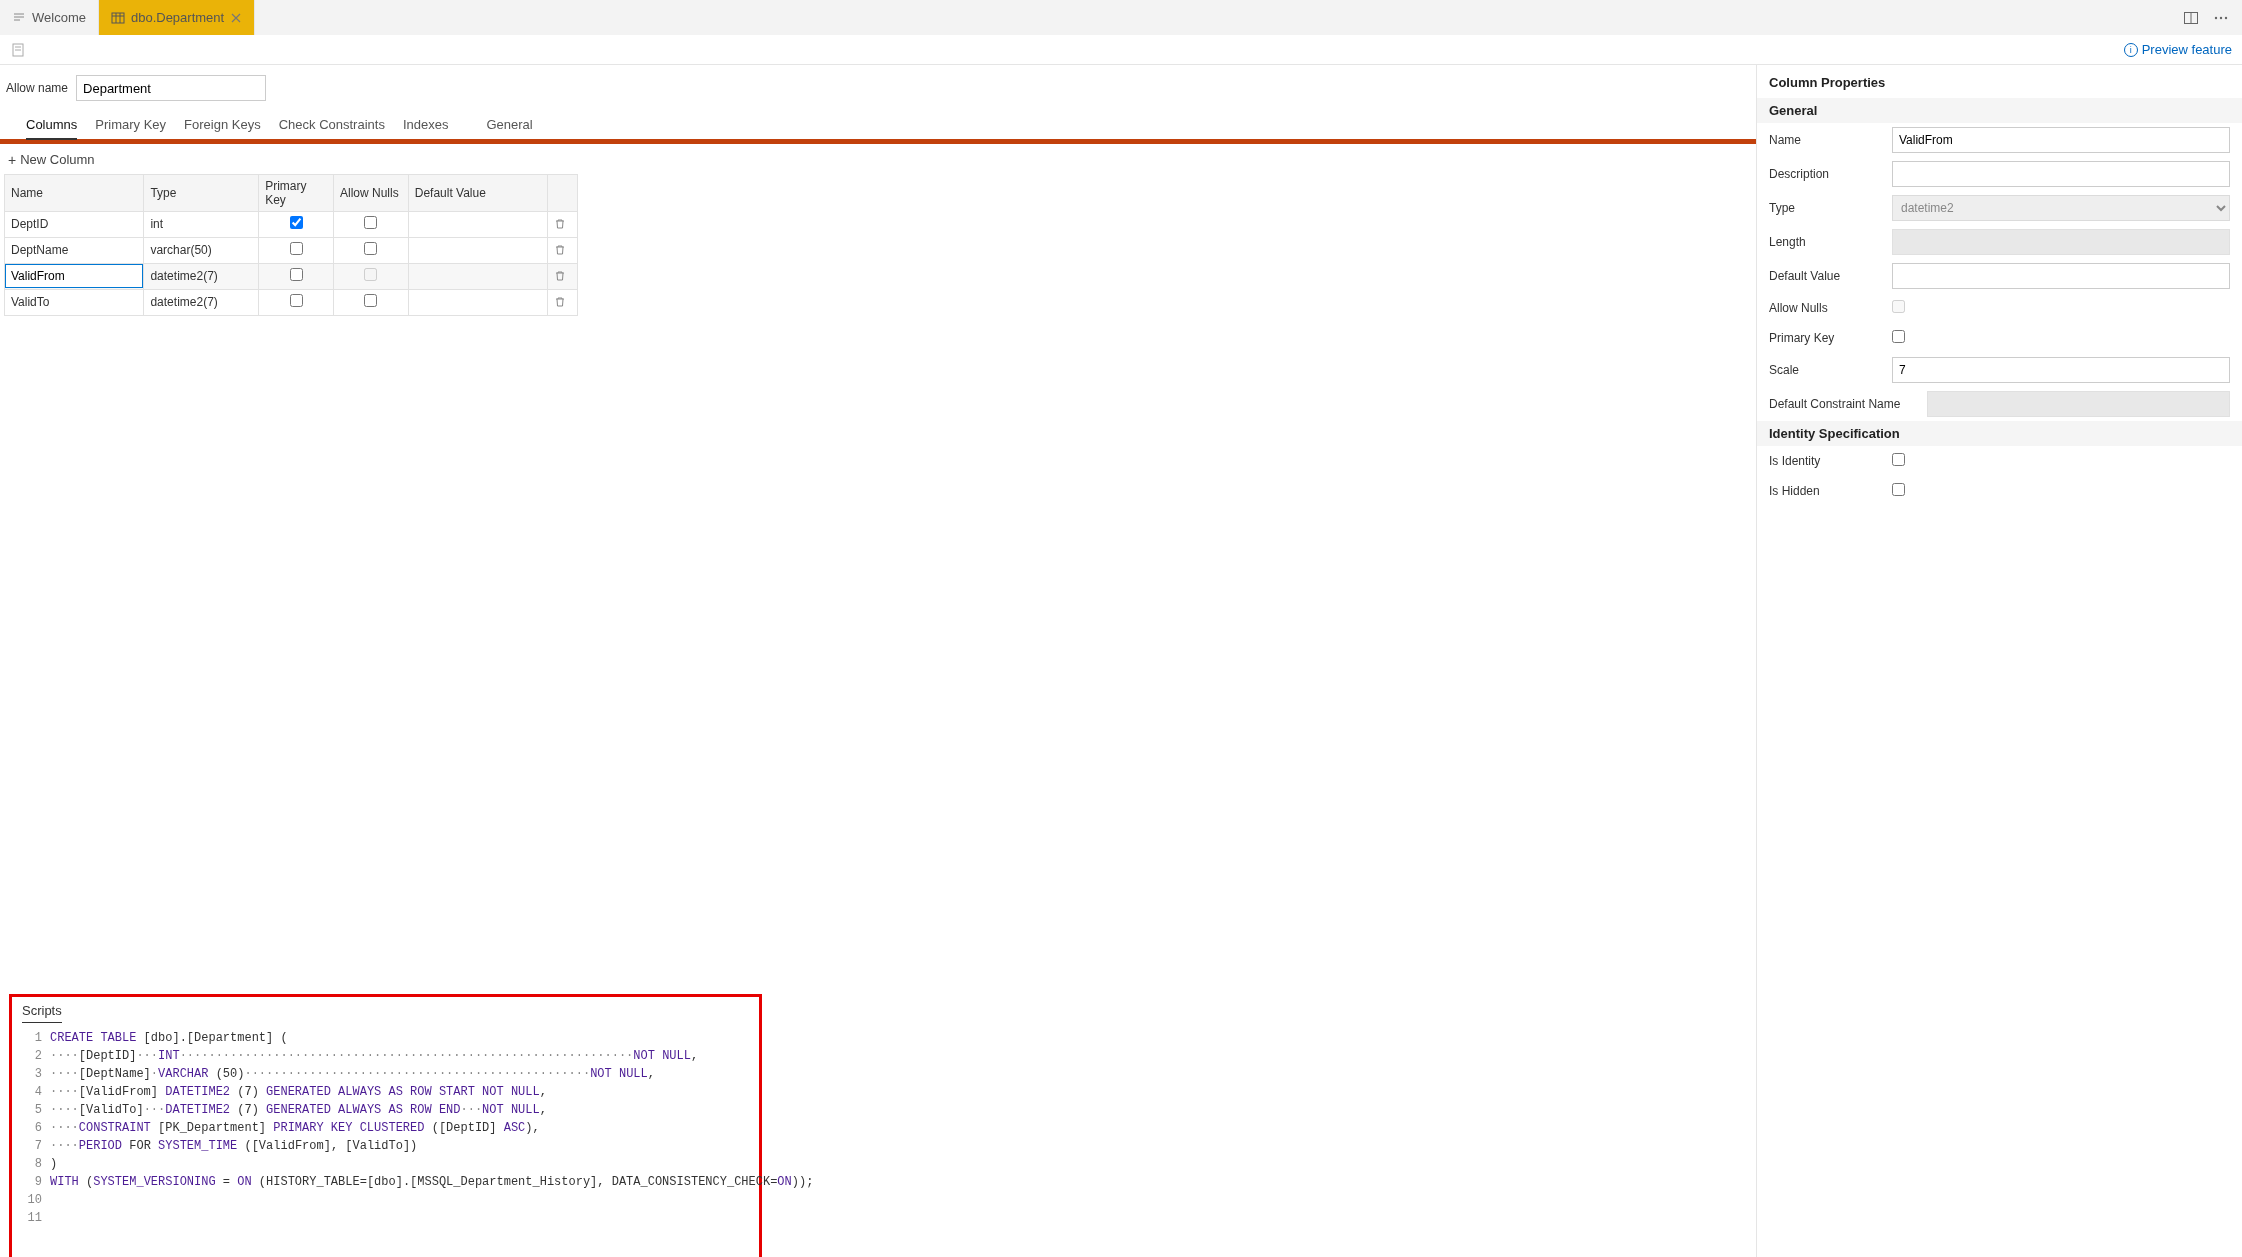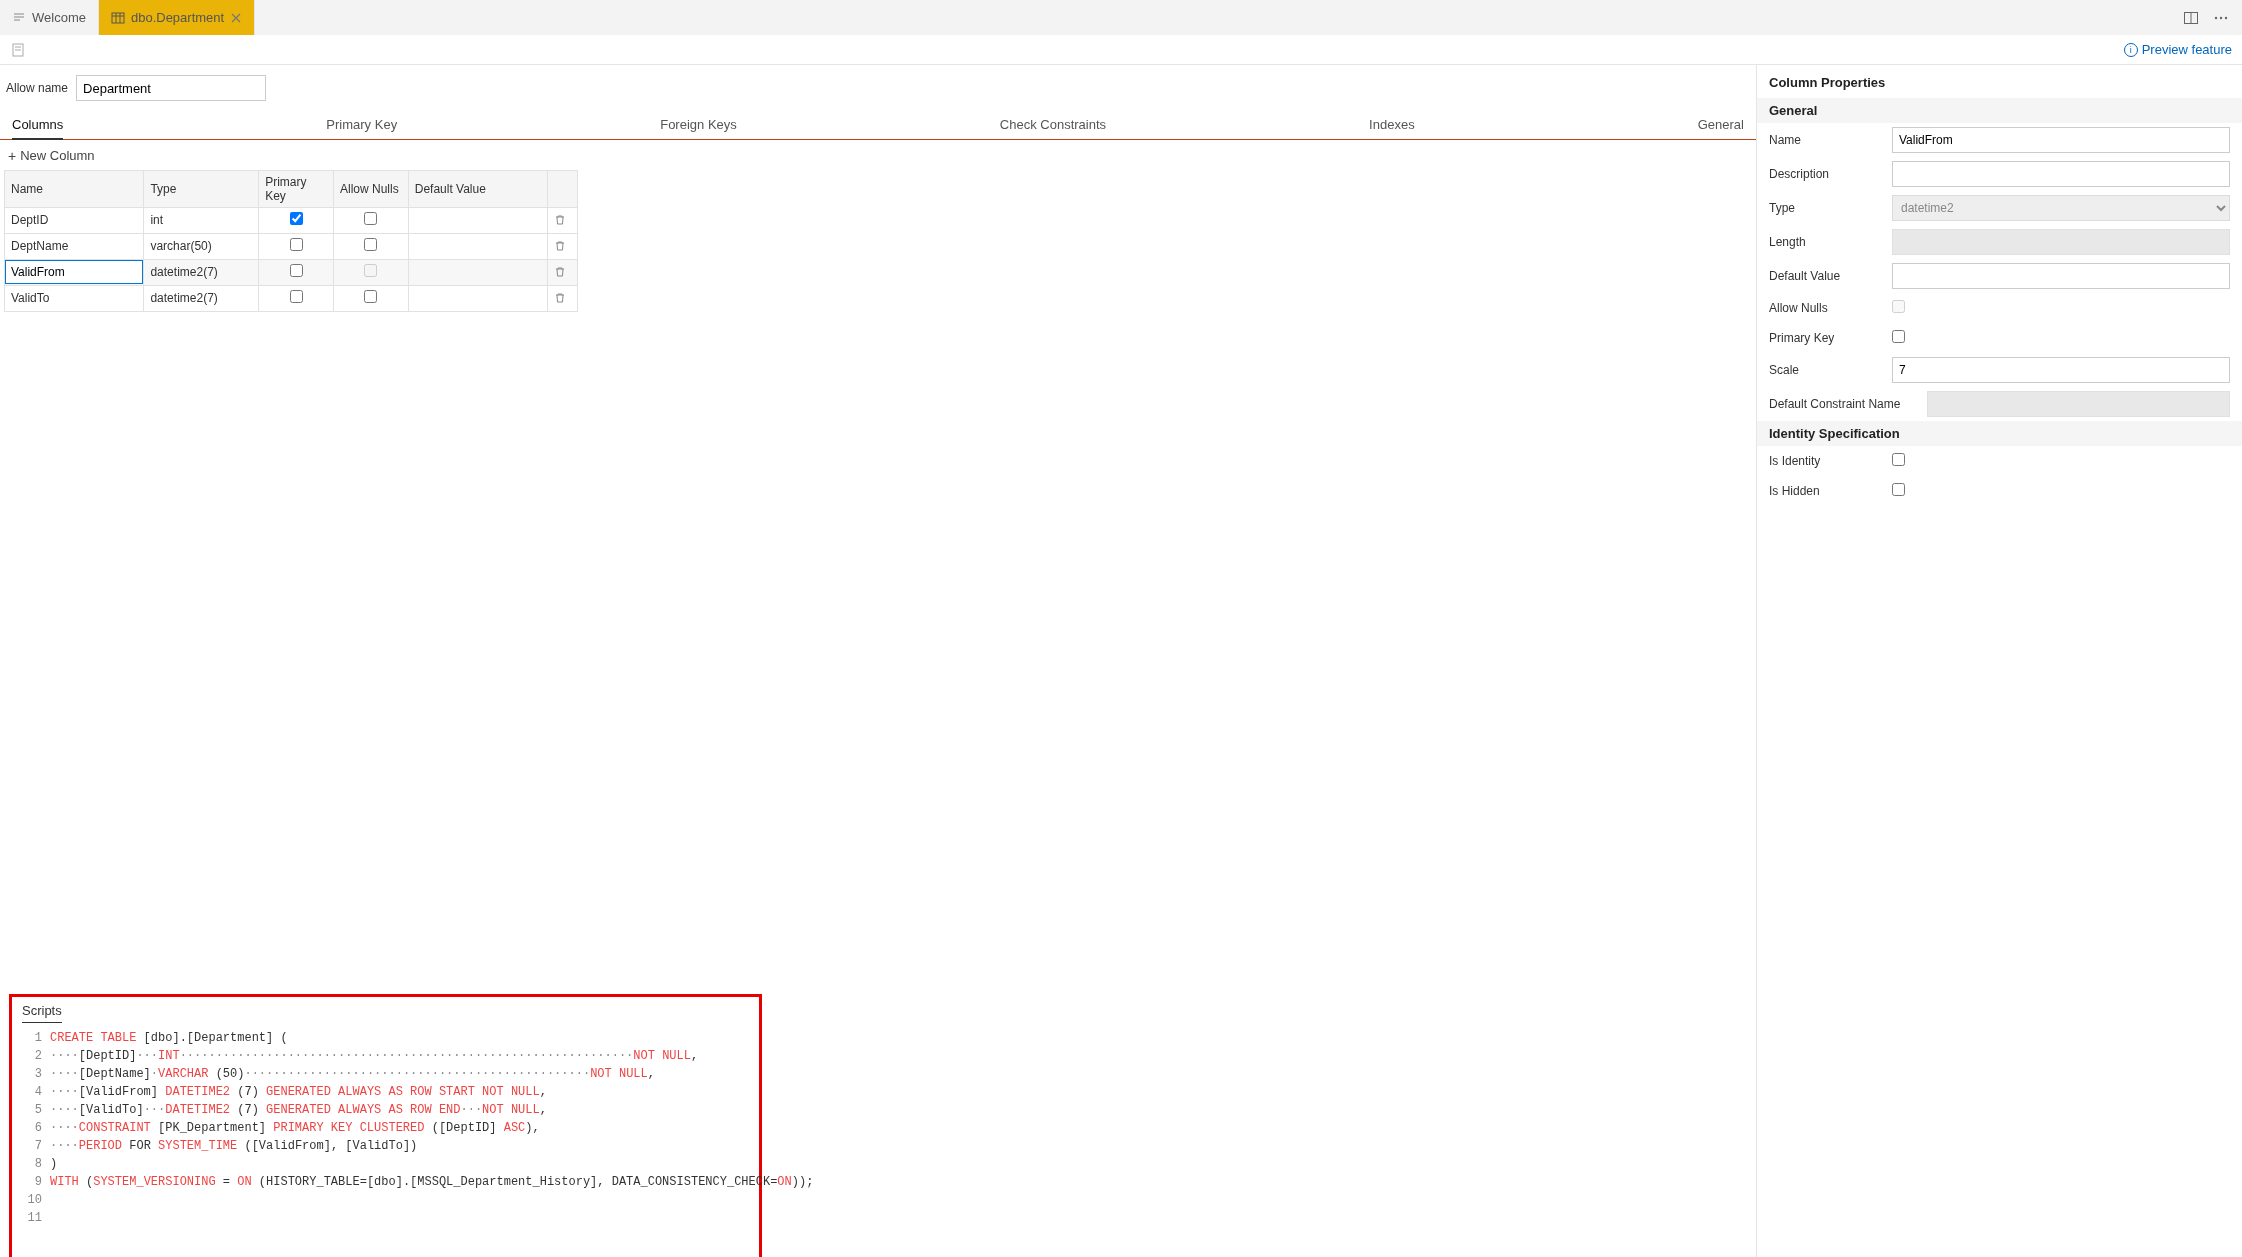--- a/index.html
+++ b/index.html
@@ -27,21 +27,21 @@
   .main-layout { display:flex; height: calc(100vh - 65px); }
   .left-pane { flex:1; display:flex; flex-direction:column; overflow:hidden; }
   .right-pane { width: 486px; border-left:1px solid #e5e5e5; display:flex; flex-direction:column; overflow-y:auto; }
   
   
   .table-name-row { display:flex; align-items:center; gap:8px; padding:10px 6px 6px; }
   .table-name-row label { font-size:12px; color:#333; }
   .table-name-row input { width:190px; height:26px; border:1px solid #ccc; padding:0 6px; font-size:13px; }
   
   
-  .sub-tabs { display:flex; gap:18px; padding:4px 12px 0; border-bottom:1px solid #c2410c;justify-content:space-between; }
+  .sub-tabs { display:flex; gap:18px; padding:4px 26px 0; border-bottom:5px solid #c2410c; }
   .sub-tab { padding:6px 0; color:#555; cursor:pointer; font-size:13px; }
   .sub-tab.active { color:#111; border-bottom:2px solid #333; margin-bottom:-1px; }
   
   
   .new-column-row { padding:8px 8px 6px; }
   .new-column-btn { display:inline-flex; align-items:center; gap:4px; color:#444; cursor:pointer; font-size:13px; }
   .plus-icon { font-size:14px; line-height:1; }
   
   
   .grid { border-collapse:collapse; width:574px; margin-left:4px; }
@@ -61,21 +61,21 @@
   .trash { color:#888; cursor:pointer; }
   
   
   .scripts-panel-wrap { margin-top:auto;margin-left:9px; }
   .scripts-panel { border:3px solid #e60000; border-bottom:none; padding:6px 10px 30px; margin-left:0; margin-right:auto; width:753px; background:#fff; }
   .scripts-label { font-size:13px; color:#333; border-bottom:1px solid #333; display:inline-block; padding:0 0 4px; margin-bottom:6px; }
   .code-block { font-family:Consolas, "Courier New", monospace; font-size:12px; line-height:1.5; white-space:pre; }
   .code-line { display:flex; }
   .gutter { width:28px; text-align:right; color:#888; padding-right:8px; user-select:none; flex:none; }
   .code-text { flex:1; }
-  .kw { color:#ef4444; }
+  .kw { color:#4c1d95; }
   .gray { color:#888; }
   
   
   .props-title { padding:10px 12px 8px; font-weight:600; color:#222; }
   .props-section { background:#f5f5f5; padding:5px 12px; font-size:13px; color:#222; font-weight:600; }
   .prop-row { display:flex; align-items:center; padding:4px 12px; min-height:30px; gap:8px; }
   .prop-row label { width:115px; flex:none; font-size:12px; color:#333; }
   .prop-row .control { flex:1; }
   .prop-row input[type="text"] { width:100%; height:26px; border:1px solid #ccc; padding:0 6px; font-size:12px; background:#fff; }
   .prop-row input[type="text"].disabled { background:#e8e8e8; border-color:#e0e0e0; }

